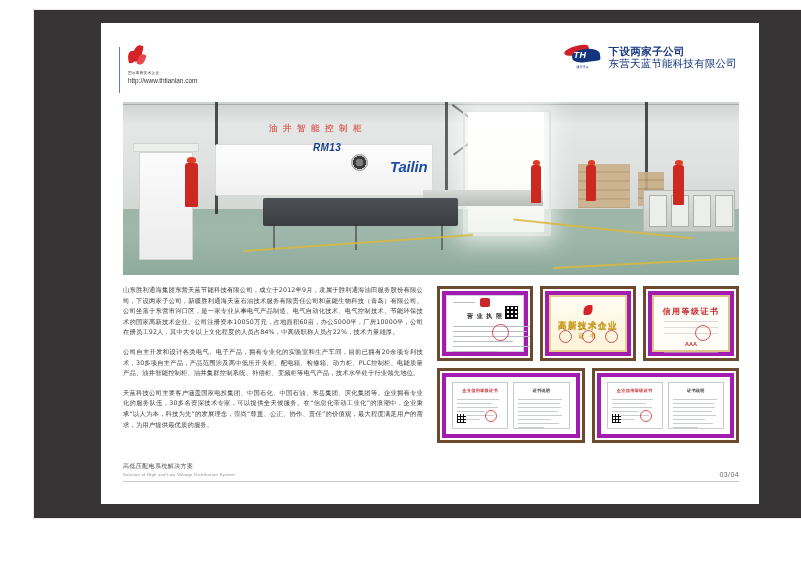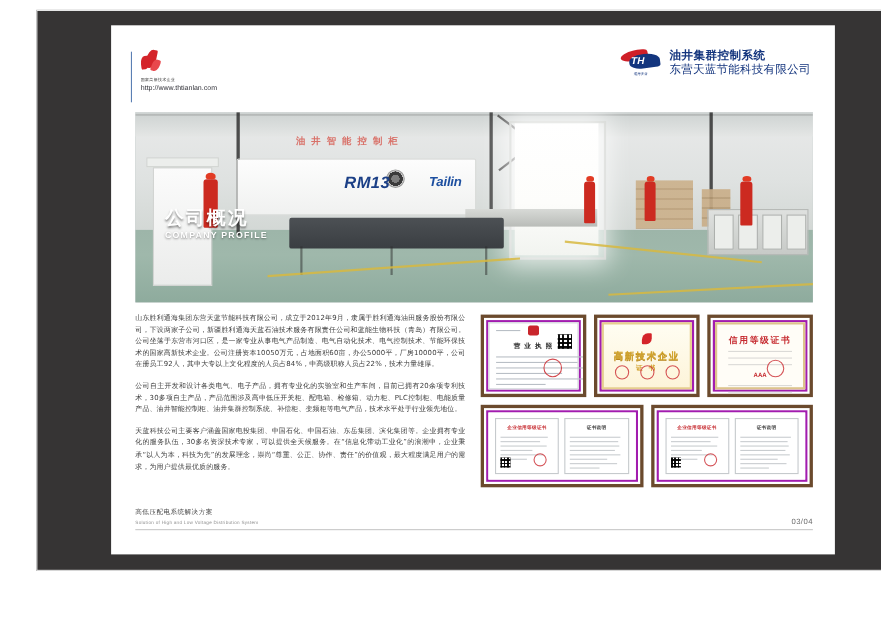--- a/index.html
+++ b/index.html
@@ -216,32 +216,32 @@
   .machine-body {
     position: absolute;
     left: 92px; top: 42px;
     width: 218px; height: 52px;
     background: linear-gradient(180deg,#fdfdfd 0%, #f0f1f0 100%);
     border: 1px solid #d9dbd9;
     border-radius: 2px;
   }
   .machine-label-rm {
     position: absolute;
-    left: 190px; top: 56px;
+    left: 190px; top: 40px;
     color: #1b3f86;
-    font-size: 15px;
+    font-size: 10px;
     font-weight: bold;
     font-style: italic;
     letter-spacing: .4px;
   }
   .machine-brand {
     position: absolute;
     left: 267px; top: 56px;
     color: #1d4fa0;
-    font-size: 12px;
+    font-size: 15px;
     font-weight: bold;
     font-style: italic;
     letter-spacing: -.2px;
   }
   .machine-dial {
     position: absolute;
     left: 228px; top: 52px;
     width: 17px; height: 17px;
     border-radius: 50%;
     background: radial-gradient(circle,#7d7d7d 0 35%, #3a3a3a 36% 62%, #c8c8c8 63% 100%);
@@ -377,21 +377,21 @@
   .cert {
     flex: 1;
     position: relative;
     border: 3px solid #6b4a2d;
     background: #ffffff;
     overflow: hidden;
   }
   .cert-inner {
     position: absolute;
     inset: 2px;
-    border: 2px solid #a21caf;
+    border: 4px solid #a21caf;
     background: #fffdf6;
     display: flex;
     align-items: center;
     justify-content: center;
   }
   
   .c-license {
     background: #ffffff;
     border: 1px solid #cfd4d9;
     width: 100%; height: 100%;
@@ -641,21 +641,21 @@
         </div>
 
         <div class="brand-right">
           <div class="th-mark">
             <span class="swoosh-red"></span>
             <span class="swoosh-blue"></span>
             <span class="th-letters">TH</span>
             <span class="th-sub">通海天蓝</span>
           </div>
           <div class="brand-right-lines">
-            <div class="brand-right-l1">油井集群控制系统</div>
+            <div class="brand-right-l1">下设两家子公司</div>
             <div class="brand-right-l2">东营天蓝节能科技有限公司</div>
           </div>
         </div>
       </div>
 
       <div class="hero">
         <div class="hero-wall"></div>
         <div class="hero-ceiling"></div>
         <div class="hero-floor"></div>
 
@@ -701,24 +701,20 @@
         <div class="worker-helmet" style="left:465px;top:58px;width:7px;height:5px;"></div>
         <div class="worker" style="left:463px;top:63px;width:10px;height:36px;"></div>
 
         <div class="worker-helmet" style="left:552px;top:58px;width:8px;height:5px;"></div>
         <div class="worker" style="left:550px;top:63px;width:11px;height:40px;"></div>
 
         <div class="floor-line" style="left:120px;top:140px;width:230px;height:2px;transform:rotate(-4deg);"></div>
         <div class="floor-line" style="left:390px;top:126px;width:180px;height:2px;transform:rotate(6deg);"></div>
         <div class="floor-line" style="left:430px;top:160px;width:190px;height:2px;transform:rotate(-3deg);"></div>
 
-        <div class="hero-title">
-          <div class="hero-title-cn">公司概况</div>
-          <div class="hero-title-en">COMPANY PROFILE</div>
-        </div>
       </div>
 
       <div class="content">
 
         <div class="text-col">
           <p class="para">山东胜利通海集团东营天蓝节能科技有限公司，成立于2012年9月，隶属于胜利通海油田服务股份有限公司，下设两家子公司，新疆胜利通海天蓝石油技术服务有限责任公司和蓝能生物科技（青岛）有限公司。公司坐落于东营市河口区，是一家专业从事电气产品制造、电气自动化技术、电气控制技术、节能环保技术的国家高新技术企业。公司注册资本10050万元，占地面积60亩，办公5000平，厂房10000平，公司在册员工92人，其中大专以上文化程度的人员占84%，中高级职称人员占22%，技术力量雄厚。</p>
           <p class="para">公司自主开发和设计各类电气、电子产品，拥有专业化的实验室和生产车间，目前已拥有20余项专利技术，30多项自主产品，产品范围涉及高中低压开关柜、配电箱、检修箱、动力柜、PLC控制柜、电能质量产品、油井智能控制柜、油井集群控制系统、补偿柜、变频柜等电气产品，技术水平处于行业领先地位。</p>
           <p class="para">天蓝科技公司主要客户涵盖国家电投集团、中国石化、中国石油、东岳集团、滨化集团等。企业拥有专业化的服务队伍，30多名资深技术专家，可以提供全天候服务。在“信息化带动工业化”的浪潮中，企业秉承“以人为本，科技为先”的发展理念，崇尚“尊重、公正、协作、责任”的价值观，最大程度满足用户的需求，为用户提供最优质的服务。</p>
         </div>
 

